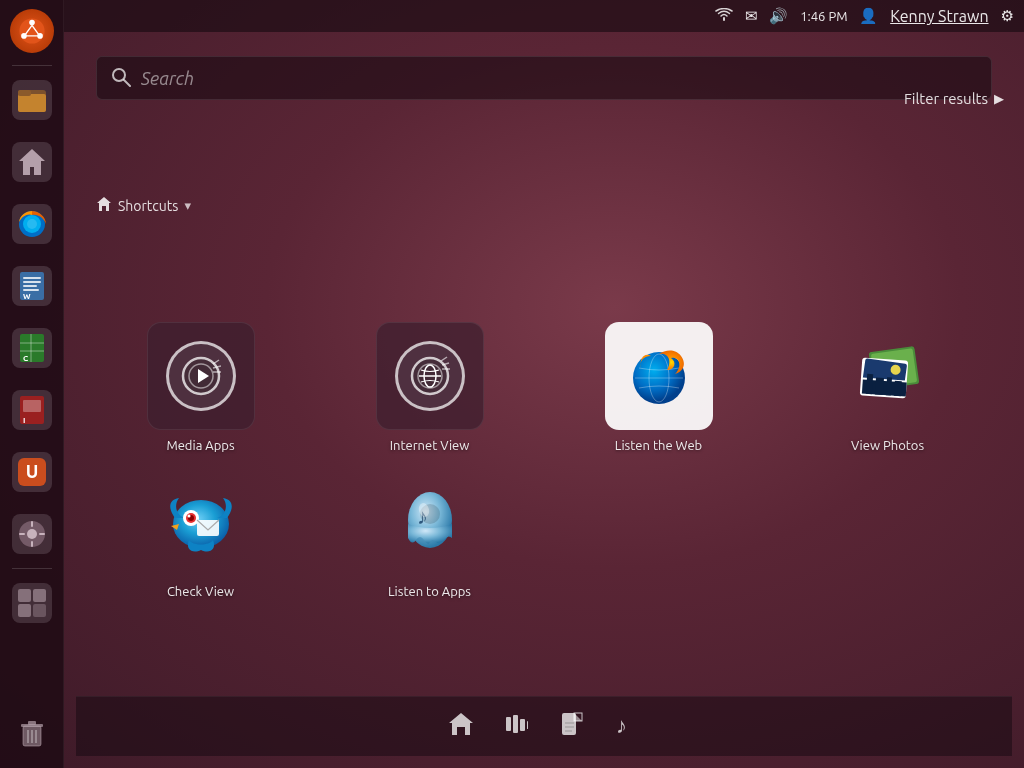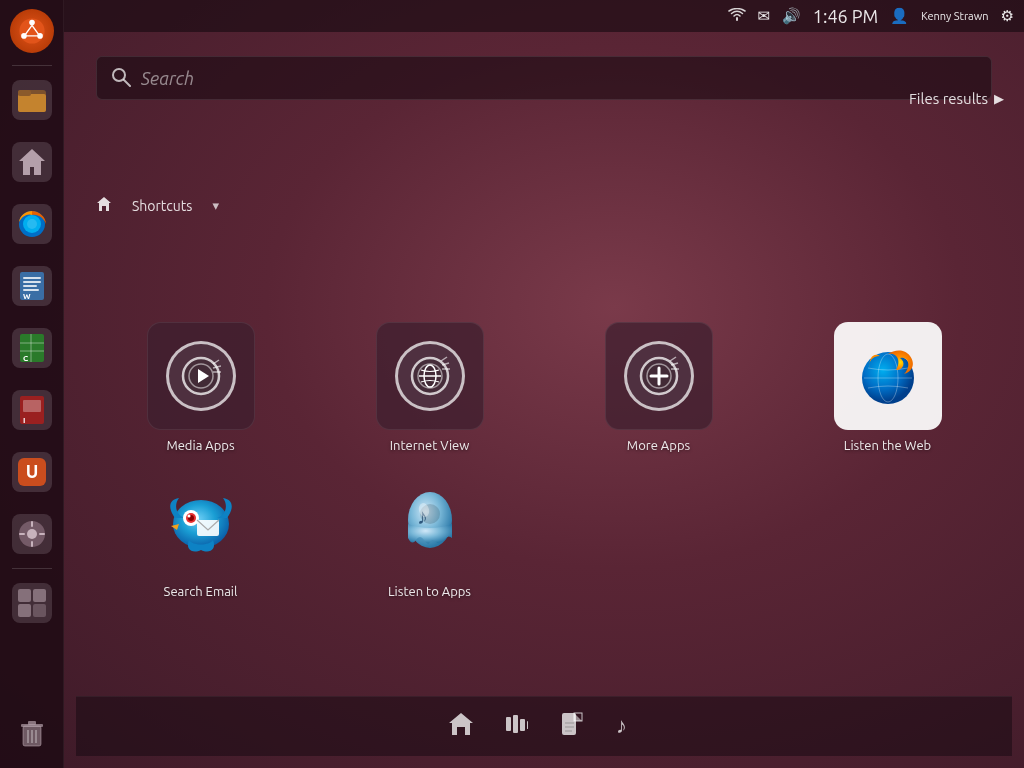--- a/index.html
+++ b/index.html
@@ -134,21 +134,21 @@
     }
     .search-bar input::placeholder { color: rgba(255,255,255,0.5); }
 
     
     .shortcuts-header {
       display: flex;
       align-items: center;
       margin: 14px 20px 8px 20px;
       color: rgba(255,255,255,0.85);
       font-size: 14px;
-      gap: 20px;
+      gap: 6px;
     }
 
     
     .app-grid {
       display: grid;
       grid-template-columns: repeat(4, 1fr);
       gap: 0 20px;
       padding: 8px 20px;
     }
     .app-item {
@@ -355,41 +355,41 @@
       <span class="topbar-icon">
         <svg width="18" height="14" viewBox="0 0 18 14" fill="white" opacity="0.9">
           <path d="M9 10 L9 12" stroke="white" stroke-width="2" stroke-linecap="round"></path>
           <path d="M6 8 Q9 5 12 8" stroke="white" stroke-width="1.5" fill="none" stroke-linecap="round"></path>
           <path d="M3.5 5.5 Q9 1 14.5 5.5" stroke="white" stroke-width="1.5" fill="none" stroke-linecap="round"></path>
           <path d="M1 3 Q9 -2 17 3" stroke="white" stroke-width="1.5" fill="none" stroke-linecap="round"></path>
         </svg>
       </span>
       <span class="topbar-icon">✉</span>
       <span class="topbar-icon">🔊</span>
-      <span class="topbar-icon" style="font-size:18px;">1:46 PM</span>
+      <span class="topbar-icon" style="font-size:13px;">1:46 PM</span>
       <span class="topbar-icon">👤</span>
-      <span class="topbar-icon" style="font-size:11px;">Kenny Strawn</span>
+      <span class="topbar-icon" style="font-size:16px;text-decoration:underline;">Kenny Strawn</span>
       <span class="topbar-icon">⚙</span>
     </div>
   </div>
 
   <div class="launcher relative-container">
 
     <div class="search-bar">
       <span>
         <svg width="20" height="20" viewBox="0 0 20 20" fill="none">
           <circle cx="8" cy="8" r="6" stroke="rgba(255,255,255,0.7)" stroke-width="2"></circle>
           <line x1="13" y1="13" x2="19" y2="19" stroke="rgba(255,255,255,0.7)" stroke-width="2" stroke-linecap="round"></line>
         </svg>
       </span>
       <input type="text" placeholder="Search" style="">
     </div>
 
     <div style="position:absolute; right:20px; top:58px; display:flex; align-items:center; gap:6px; cursor:pointer;">
-      <span style="color:rgba(255,255,255,0.85); font-size:15px;">Files results</span>
+      <span style="color:rgba(255,255,255,0.85); font-size:15px;">Filter results</span>
       <span style="color:rgba(255,255,255,0.85); font-size:13px;">▶</span>
     </div>
 
     <div class="shortcuts-header">
       <span>
         <svg width="16" height="16" viewBox="0 0 16 16" fill="rgba(255,255,255,0.85)">
           <polygon points="8,1 1,7 3,7 3,15 6,15 6,10 10,10 10,15 13,15 13,7 15,7"></polygon>
         </svg>
       </span>
       <span style="color:rgba(255,255,255,0.85); font-size:14px;">Shortcuts</span>
@@ -426,36 +426,20 @@
               <path d="M12 27 Q21 24 30 27" stroke="white" stroke-width="1.2" fill="none"></path>
               <line x1="32" y1="6" x2="38" y2="2" stroke="rgba(255,255,255,0.6)" stroke-width="1.5"></line>
               <line x1="33" y1="10" x2="40" y2="8" stroke="rgba(255,255,255,0.6)" stroke-width="1.5"></line>
               <line x1="33" y1="14" x2="41" y2="14" stroke="rgba(255,255,255,0.6)" stroke-width="1.5"></line>
             </svg>
           </div>
         </div>
         <span class="app-label">Internet View</span>
       </div>
 
-      <div class="app-item">
-        <div class="app-icon-box">
-          <div class="circle-icon">
-            <svg width="42" height="42" viewBox="0 0 42 42">
-              <circle cx="21" cy="21" r="18" fill="rgba(60,40,50,0.5)" stroke="rgba(255,255,255,0.75)" stroke-width="2.5"></circle>
-              <circle cx="21" cy="21" r="12" fill="rgba(60,40,50,0.3)" stroke="rgba(255,255,255,0.5)" stroke-width="1.5"></circle>
-              <line x1="21" y1="13" x2="21" y2="29" stroke="white" stroke-width="3" stroke-linecap="round"></line>
-              <line x1="13" y1="21" x2="29" y2="21" stroke="white" stroke-width="3" stroke-linecap="round"></line>
-              <line x1="32" y1="6" x2="38" y2="2" stroke="rgba(255,255,255,0.6)" stroke-width="1.5"></line>
-              <line x1="33" y1="10" x2="40" y2="8" stroke="rgba(255,255,255,0.6)" stroke-width="1.5"></line>
-              <line x1="33" y1="14" x2="41" y2="14" stroke="rgba(255,255,255,0.6)" stroke-width="1.5"></line>
-            </svg>
-          </div>
-        </div>
-        <span class="app-label">More Apps</span>
-      </div>
 
 
       <div class="app-item">
         <div class="app-icon-box" style="background: rgba(255,255,255,0.92); border:none;">
           <svg class="firefox-svg" viewBox="0 0 72 72">
 
             <defs>
               <radialGradient id="ffGlobe" cx="40%" cy="35%" r="60%">
                 <stop offset="0%" stop-color="#00aeef"></stop>
                 <stop offset="60%" stop-color="#006ec6"></stop>
@@ -474,20 +458,47 @@
             <path d="M16 28 Q36 32 56 28" stroke="rgba(255,255,255,0.3)" stroke-width="1" fill="none"></path>
             <path d="M16 48 Q36 44 56 48" stroke="rgba(255,255,255,0.3)" stroke-width="1" fill="none"></path>
 
             <path d="M36 14 C42 10 52 8 58 16 C64 24 60 32 52 34 C60 26 56 16 48 18 C54 22 52 30 44 30 C50 20 44 12 36 14Z" fill="url(#ffFire)"></path>
             <path d="M28 16 C22 12 16 18 18 28 C16 22 20 16 28 16Z" fill="#ff8c00"></path>
           </svg>
         </div>
         <span class="app-label">Listen the Web</span>
       </div>
 
+      <div class="app-item">
+        <div class="app-icon-box" style="background:transparent; border:none;">
+          <svg width="90" height="90" viewBox="0 0 90 90">
+
+            <rect x="28" y="18" width="46" height="38" rx="3" fill="#4a8c3a" transform="rotate(-8, 51, 37)"></rect>
+            <rect x="30" y="20" width="42" height="34" rx="2" fill="#6ab04c" transform="rotate(-8, 51, 37)"></rect>
+
+            <rect x="18" y="28" width="46" height="38" rx="3" fill="white" transform="rotate(4, 41, 47)"></rect>
+
+            <rect x="20" y="30" width="42" height="34" rx="2" fill="white" transform="rotate(4, 41, 47)"></rect>
+
+            <clipPath id="photoClip">
+              <rect x="20" y="30" width="42" height="34" rx="2" transform="rotate(4, 41, 47)"></rect>
+            </clipPath>
+            <rect x="18" y="28" width="46" height="20" rx="2" fill="#1a3a6e" transform="rotate(4, 41, 47)" clip-path="url(#photoClip)"></rect>
+
+            <circle cx="52" cy="38" r="5" fill="#e8d44d" transform="rotate(4, 41, 47)"></circle>
+
+            <rect x="20" y="50" width="44" height="14" fill="#0a2040" transform="rotate(4, 41, 47)"></rect>
+            <rect x="24" y="44" width="6" height="20" fill="#0a2040" transform="rotate(4, 41, 47)"></rect>
+            <rect x="33" y="47" width="8" height="17" fill="#0a2040" transform="rotate(4, 41, 47)"></rect>
+            <rect x="44" y="46" width="5" height="18" fill="#0a2040" transform="rotate(4, 41, 47)"></rect>
+            <rect x="52" y="49" width="7" height="15" fill="#0a2040" transform="rotate(4, 41, 47)"></rect>
+          </svg>
+        </div>
+        <span class="app-label">View Photos</span>
+      </div>
 
       <div class="app-item">
         <div class="app-icon-box" style="background: transparent; border:none;">
           <svg width="80" height="80" viewBox="0 0 80 80">
             <defs>
               <radialGradient id="tbBody" cx="45%" cy="40%" r="60%">
                 <stop offset="0%" stop-color="#6ecff6"></stop>
                 <stop offset="50%" stop-color="#1a9ed4"></stop>
                 <stop offset="100%" stop-color="#0a5ea8"></stop>
               </radialGradient>
@@ -504,21 +515,21 @@
             <circle cx="30" cy="36" r="5" fill="#e63030"></circle>
             <circle cx="30" cy="36" r="3" fill="#8b0000"></circle>
             <circle cx="28" cy="34" r="1.5" fill="white"></circle>
 
             <path d="M18 42 L10 44 L16 48Z" fill="#f0a020"></path>
 
             <rect x="36" y="38" width="22" height="16" rx="2" fill="white" opacity="0.9"></rect>
             <path d="M36 38 L47 48 L58 38" stroke="#aaa" stroke-width="1.2" fill="none"></path>
           </svg>
         </div>
-        <span class="app-label">Search Email</span>
+        <span class="app-label">Check View</span>
       </div>
 
       <div class="app-item">
         <div class="app-icon-box" style="background: transparent; border:none;">
           <svg width="80" height="80" viewBox="0 0 80 80">
             <defs>
               <radialGradient id="bansheeGrad" cx="40%" cy="35%" r="65%">
                 <stop offset="0%" stop-color="#d0e8f8"></stop>
                 <stop offset="50%" stop-color="#7ab8d8"></stop>
                 <stop offset="100%" stop-color="#2a78a8"></stop>

